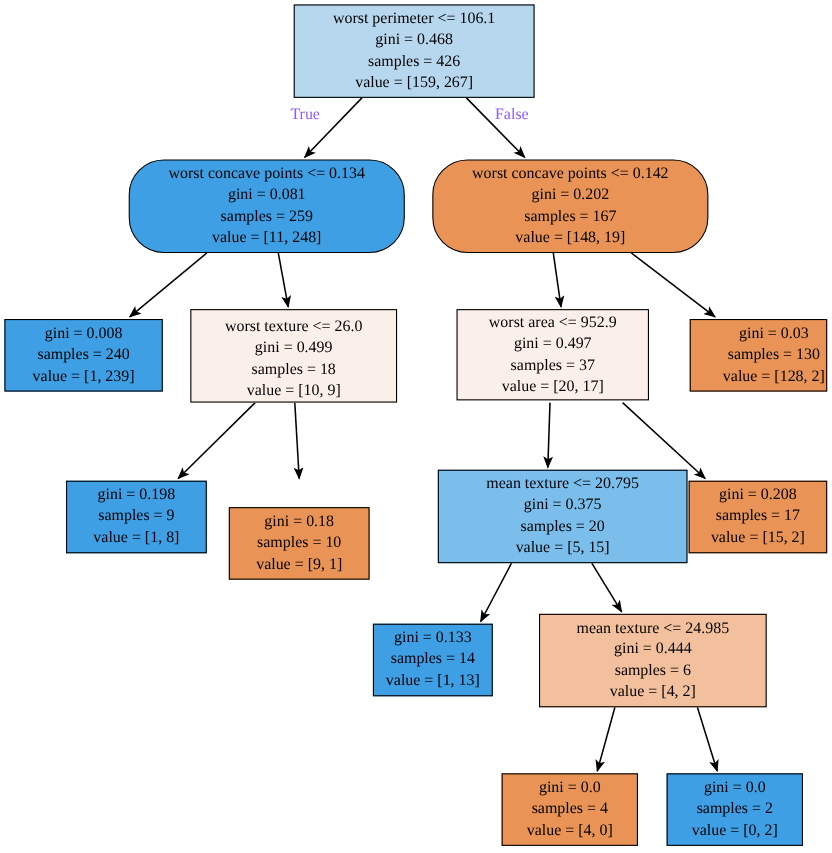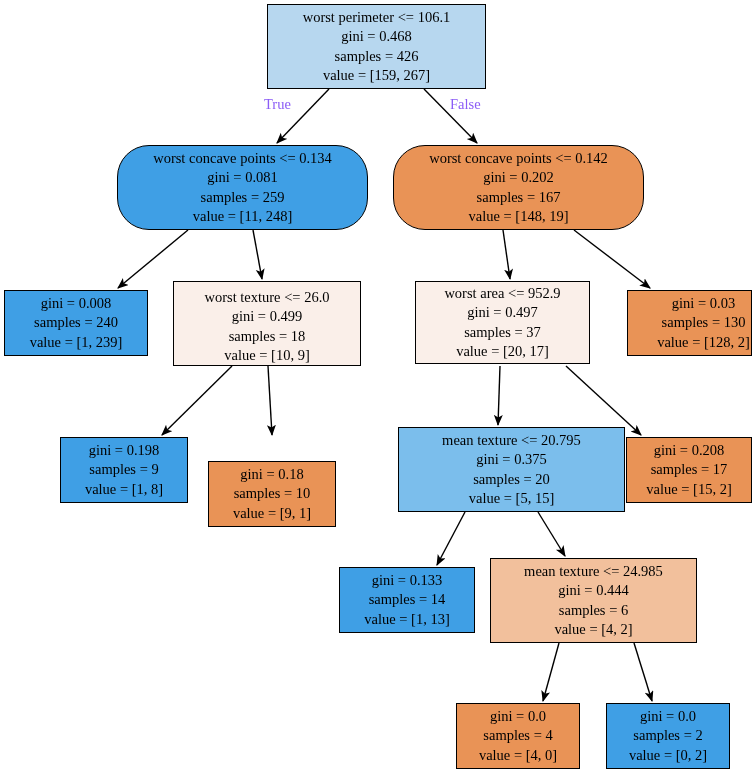--- a/index.html
+++ b/index.html
@@ -129,21 +129,21 @@
         <span class="line">mean texture &lt;= 20.795</span>
         <span class="line">gini = 0.375</span>
         <span class="line">samples = 20</span>
         <span class="line">value = [5, 15]</span>
       </div>
       <div class="node" style="left: 626px; top: 437px; width: 126px; height: 66px; background: rgb(233, 147, 86);">
         <span class="line">gini = 0.208</span>
         <span class="line">samples = 17</span>
         <span class="line">value = [15, 2]</span>
       </div>
-      <div class="node" style="left: 339px; top: 567px; width: 136px; height: 66px; background: rgb(63, 159, 229);">
+      <div class="node" style="left: 339px; top: 567px; width: 109px; height: 66px; background: rgb(63, 159, 229);">
         <span class="line">gini = 0.133</span>
         <span class="line">samples = 14</span>
         <span class="line">value = [1, 13]</span>
       </div>
       <div class="node" style="left: 490px; top: 558px; width: 207px; height: 85px; background: rgb(242, 192, 156);">
         <span class="line">mean texture &lt;= 24.985</span>
         <span class="line">gini = 0.444</span>
         <span class="line">samples = 6</span>
         <span class="line">value = [4, 2]</span>
       </div>

